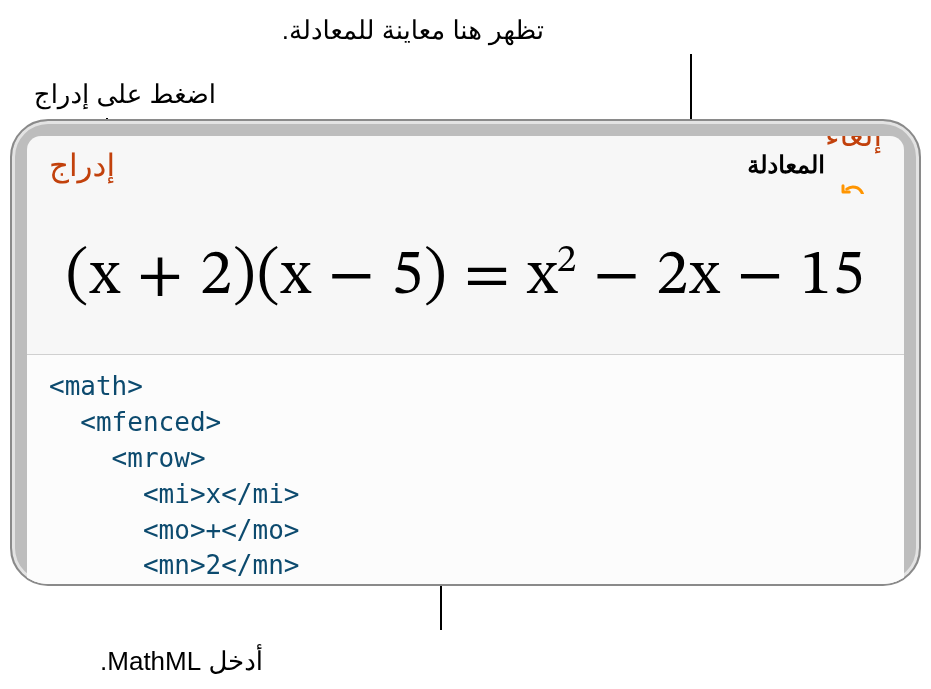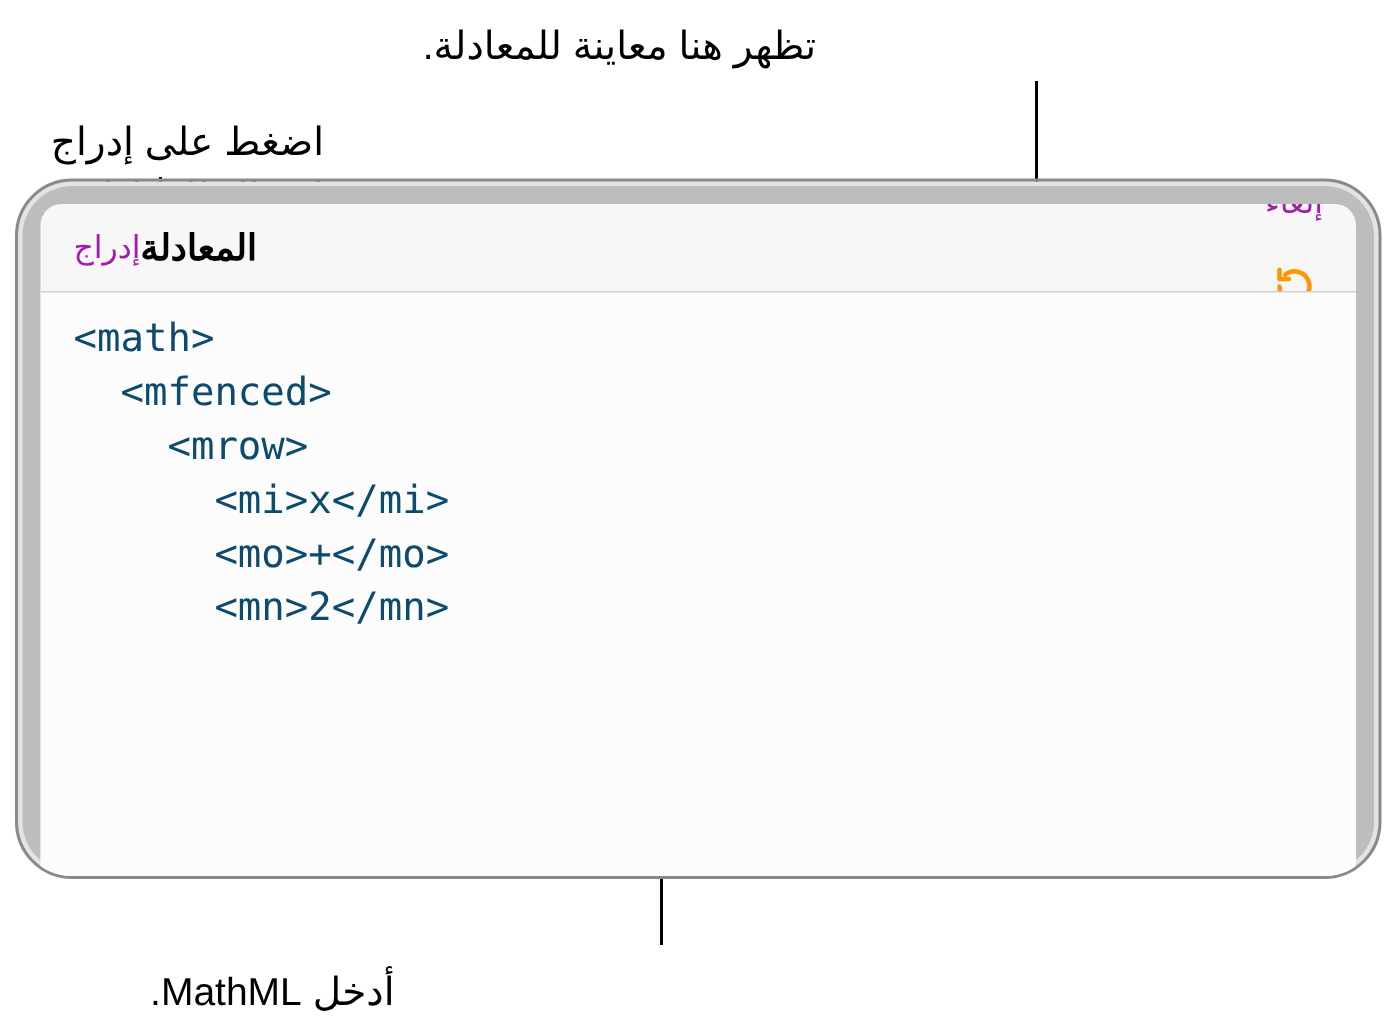--- a/index.html
+++ b/index.html
@@ -55,26 +55,26 @@
     height: 58px;
     display: flex;
     align-items: center;
     justify-content: space-between;
     padding: 0 22px;
     direction: rtl;
   }
   .tb-right { display: flex; align-items: center; gap: 26px; flex-direction: column; }
   .tb-btn {
     background: none; border: none; cursor: pointer;
-    font-size: 21px; color: #a21caf; font-family: inherit;
+    font-size: 31px; color: #c2410c; font-family: inherit;
     font-weight: 400;
   }
   .tb-title {
     font-size: 24px; color: #000; font-weight: 600;
-    flex: 1; text-align: left;
+    flex: 1; text-align: right;
   }
   .redo-icon {
     color: #ff9500;
     display: inline-flex; align-items: center; justify-content: center;
     width: 34px; height: 34px;
   }
   .redo-icon svg { width: 30px; height: 30px; }
 
   .preview {
     height: 160px;
@@ -137,20 +137,23 @@
             <svg viewBox="0 0 24 24" fill="none" stroke="#ff9500" stroke-width="2.4" stroke-linecap="round" stroke-linejoin="round">
               <path d="M4 12a8 8 0 1 0 3-6.3"></path>
               <polyline points="4 3 4 8 9 8"></polyline>
             </svg>
           </span>
         </div>
         <div class="tb-title">المعادلة</div>
         <button class="tb-btn">إدراج</button>
       </div>
 
+      <div class="preview">
+        <div class="equation" id="equation-preview">(x + 2)(x − 5) = x<sup>2</sup> − 2x − 15</div>
+      </div>
 
       <div class="src">&lt;math&gt;
   &lt;mfenced&gt;
     &lt;mrow&gt;
       &lt;mi&gt;x&lt;/mi&gt;
       &lt;mo&gt;+&lt;/mo&gt;
       &lt;mn&gt;2&lt;/mn&gt;</div>
 
     </div>
   </div>

